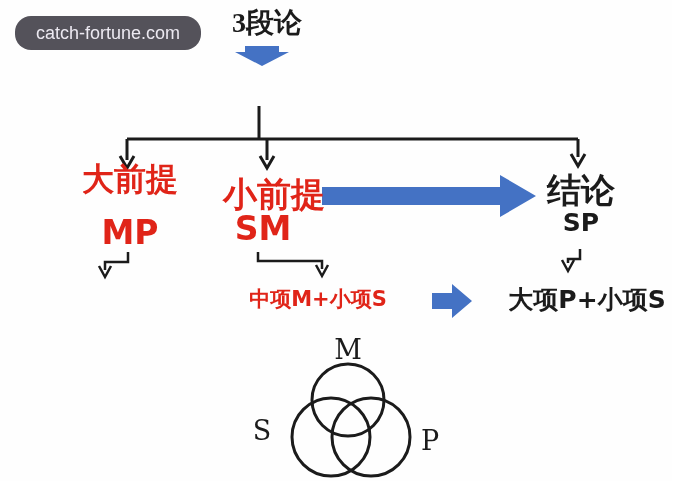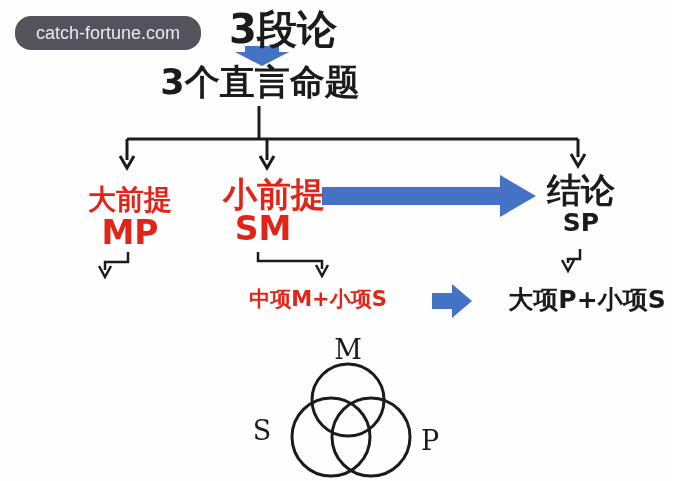--- a/index.html
+++ b/index.html
@@ -11,23 +11,23 @@
   .lines{position:absolute;left:0;top:0;width:699px;height:481px;}
   .txt{position:absolute;line-height:1.05;text-align:center;white-space:nowrap;}
   .ink{color:#1b1b1b;font-weight:700;}
   .red{color:#e02418;font-weight:700;}
   .badge{
     position:absolute;left:15px;top:16px;width:186px;height:34px;
     background:#54525a;border-radius:16px;color:#ece9f1;
     display:flex;align-items:center;justify-content:center;
     font-size:18px;font-family:"Liberation Sans","DejaVu Sans",sans-serif;
   }
-  .title{left:208px;top:8px;width:150px;font-size:40px;}
+  .title{left:192px;top:8px;width:150px;font-size:28px;font-family:Liberation Serif, serif;}
   .subtitle{left:148px;top:64px;width:224px;font-size:35px;}
-  .major-label{left:68px;top:185px;width:124px;font-size:28px;}
+  .major-label{left:68px;top:163px;width:124px;font-size:32px;}
   .major-code{left:68px;top:216px;width:124px;font-size:33px;}
   .minor-label{left:212px;top:177px;width:124px;font-size:34px;}
   .minor-code{left:201px;top:212px;width:124px;font-size:33px;}
   .concl-label{left:531px;top:173px;width:100px;font-size:34px;}
   .concl-code{left:531px;top:210px;width:100px;font-size:25px;}
   .major-terms{left:0px;top:288px;width:208px;font-size:31px;}
   .minor-terms{left:216px;top:288px;width:204px;font-size:21px;}
   .concl-terms{left:475px;top:287px;width:224px;font-size:25px;}
   .venn-label{font-family:"DejaVu Serif","Liberation Serif",serif;font-weight:400;color:#1b1b1b;font-size:27px;}
   .venn-m{left:328px;top:336px;width:40px;}
@@ -70,21 +70,20 @@
     <circle cx="348" cy="400" r="36" stroke="#1b1b1b" stroke-width="3" fill="none"></circle>
     <circle cx="331" cy="437" r="39" stroke="#1b1b1b" stroke-width="3" fill="none"></circle>
     <circle cx="371" cy="437" r="39" stroke="#1b1b1b" stroke-width="3" fill="none"></circle>
   </svg>
 
   <div class="badge">
     <span>catch-fortune.com</span>
   </div>
 
   <div class="txt ink title">3段论</div>
-  <div class="txt ink subtitle">3个直言命题</div>
 
   <div class="txt red major-label">大前提</div>
   <div class="txt red major-code">MP</div>
 
   <div class="txt red minor-label">小前提</div>
   <div class="txt red minor-code">SM</div>
 
   <div class="txt ink concl-label">结论</div>
   <div class="txt ink concl-code">SP</div>
 

